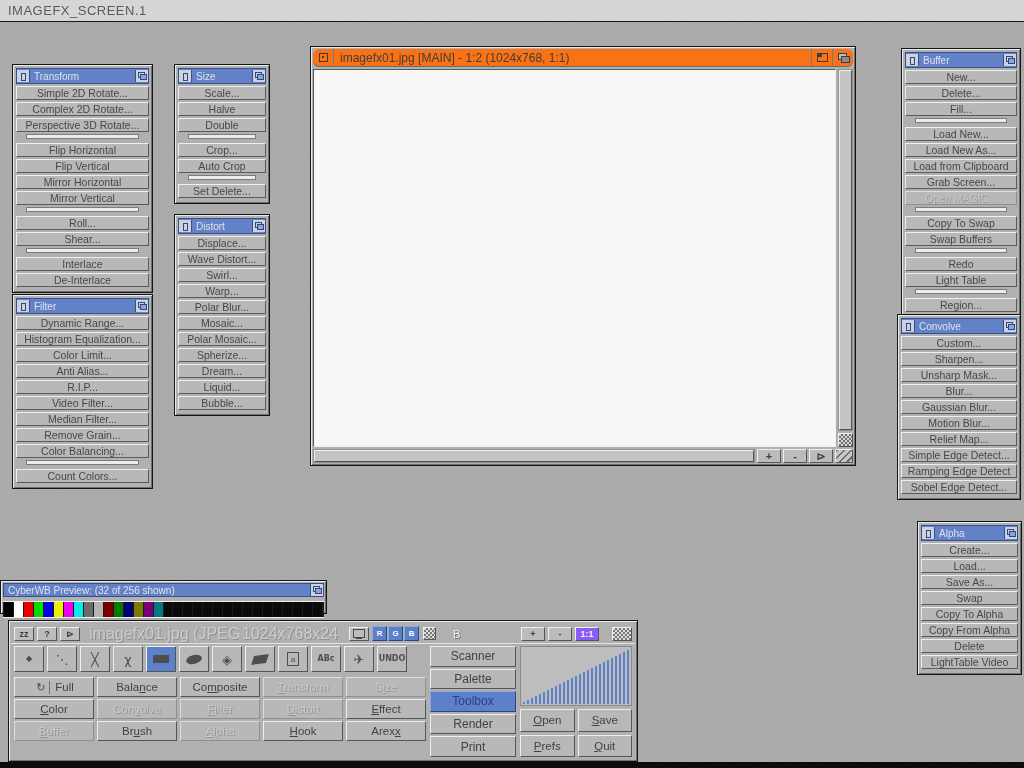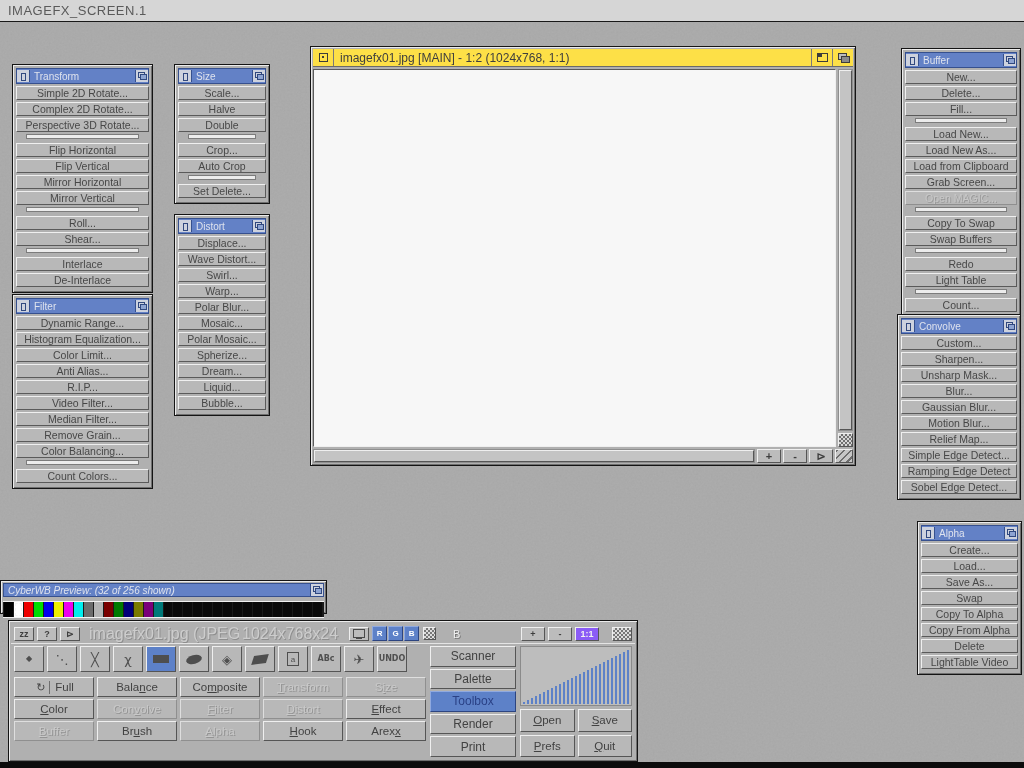--- a/index.html
+++ b/index.html
@@ -24,21 +24,21 @@
   .pgad.close::after{content:"";position:absolute;left:4px;top:3px;width:3px;height:6px;border:1px solid #30487f;}
   .pgad.depth::before{content:"";position:absolute;left:2px;top:2px;width:5px;height:4px;border:1px solid #30487f;background:#cdd2de;}
   .pgad.depth::after{content:"";position:absolute;left:4px;top:4px;width:5px;height:4px;border:1px solid #30487f;background:#8ea4d2;}
   
   .pbtn{height:12px;margin:0 0 2px;background:#b8b8b8;border:1px solid;border-color:#efefef #5a5a5a #5a5a5a #efefef;
     color:#474747;font-size:10.5px;display:flex;align-items:center;justify-content:center;
     white-space:nowrap;overflow:hidden;cursor:default;}
   .pbtn.ghost{color:#c7c7c7;text-shadow:1px 1px 0 #989898;border-color:#dedede #8f8f8f #8f8f8f #dedede;}
   .pdiv{height:3px;background:#ececec;border:1px solid #7c7c7c;margin:2px 10px 4px;}
   
-  .gbar{height:17px;background:#fde047;border-bottom:1px solid #6a6a6a;display:flex;align-items:stretch;}
+  .gbar{height:17px;background:#f97316;border-bottom:1px solid #6a6a6a;display:flex;align-items:stretch;border-radius:6px;}
   .gbar .gtitle{flex:1;font-size:12px;color:#3e3e3e;display:flex;align-items:center;padding-left:6px;
     white-space:nowrap;overflow:hidden;}
   .ggad{width:20px;border-right:1px solid #7a7a7a;position:relative;flex:none;}
   .ggad.r{border-right:none;border-left:1px solid #7a7a7a;}
   .ggad.close::after{content:"";position:absolute;left:6px;top:4px;width:7px;height:7px;border:1px solid #3c3c3c;}
   .ggad.close::before{content:"";position:absolute;left:9px;top:7px;width:2px;height:2px;background:#3c3c3c;z-index:1;}
   .ggad.zoomg::after{content:"";position:absolute;left:5px;top:4px;width:9px;height:7px;border:1px solid #3c3c3c;}
   .ggad.zoomg::before{content:"";position:absolute;left:6px;top:5px;width:4px;height:3px;background:#3c3c3c;z-index:1;}
   .ggad.depthg::before{content:"";position:absolute;left:5px;top:4px;width:7px;height:5px;border:1px solid #3c3c3c;background:#bdbdbd;}
   .ggad.depthg::after{content:"";position:absolute;left:8px;top:7px;width:7px;height:5px;border:1px solid #3c3c3c;background:#8b8b8b;}
@@ -53,21 +53,21 @@
     background:repeating-conic-gradient(#6f6f6f 0% 25%,#d6d6d6 0% 50%) 0 0/4px 4px;}
   .iw-bottom{height:14px;display:flex;margin-top:2px;gap:2px;}
   .htrack{flex:1;background:#8f8f8f;padding:1px;display:flex;}
   .hthumb{flex:1;background:#c4c4c4;border:1px solid;border-color:#efefef #555 #555 #efefef;}
   .wbtn{width:22px;background:#bcbcbc;border:1px solid;border-color:#efefef #555 #555 #efefef;
     font-size:11px;color:#3e3e3e;display:flex;align-items:center;justify-content:center;font-weight:bold;}
   .corner{width:16px;border:1px solid;border-color:#efefef #555 #555 #efefef;
     background:repeating-linear-gradient(135deg,#6d6d6d 0 2px,#c6c6c6 2px 5px);}
   
   #palwin{left:0;top:580px;width:327px;height:34px;padding:2px;}
-  #palwin .ptitle{height:12px;margin-bottom:4px;font-style:italic;}
+  #palwin .ptitle{height:12px;margin-bottom:4px;}
   #palwin .ptext{font-size:10px;}
   .swrow{height:15px;background:#1a1a1a;border-top:1px solid #f2f2f2;border-bottom:1px solid #f2f2f2;
     display:flex;padding:0 1px;}
   .swatch{flex:1;margin:0 1px 0 0;}
   .swatch.selected{outline:1px dashed #f5f5f5;outline-offset:-2px;}
   
   #toolbox{left:8px;top:620px;width:630px;height:142px;display:flex;flex-direction:column;padding:2px;}
   #toolbox .gbar{height:16px;flex:none;}
   .trow2{height:19px;display:flex;align-items:center;gap:3px;padding:1px 3px 0;flex:none;
     border-bottom:1px solid #e4e4e4;}
@@ -220,21 +220,21 @@
     <div class="pbtn">Load from Clipboard</div>
     <div class="pbtn">Grab Screen...</div>
     <div class="pbtn ghost">Open MAGIC...</div>
     <div class="pdiv"></div>
     <div class="pbtn">Copy To Swap</div>
     <div class="pbtn">Swap Buffers</div>
     <div class="pdiv"></div>
     <div class="pbtn">Redo</div>
     <div class="pbtn">Light Table</div>
     <div class="pdiv"></div>
-    <div class="pbtn">Count...</div>
+    <div class="pbtn">Region...</div>
   </div>
 <div class="win" style="left:897px;top:314px;width:124px;">
     <div class="ptitle">
       <div class="pgad close"></div>
       <span class="ptext">Convolve</span>
       <div class="pgad depth"></div>
     </div>
     <div class="pbtn">Custom...</div>
     <div class="pbtn">Sharpen...</div>
     <div class="pbtn">Unsharp Mask...</div>

